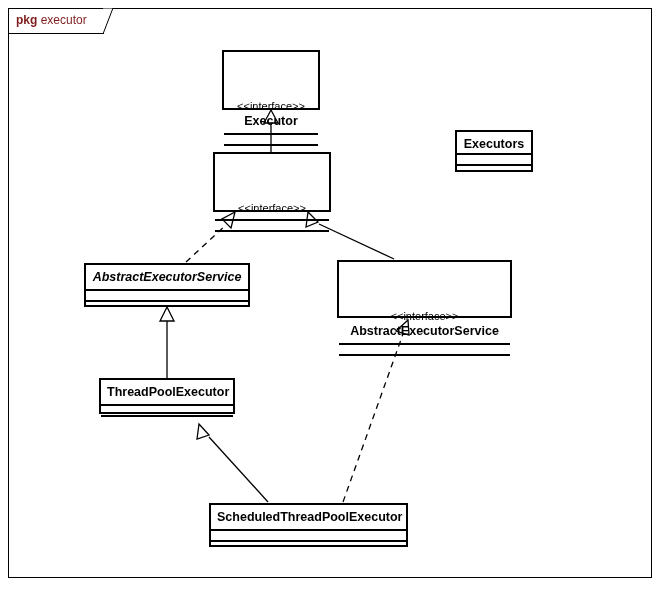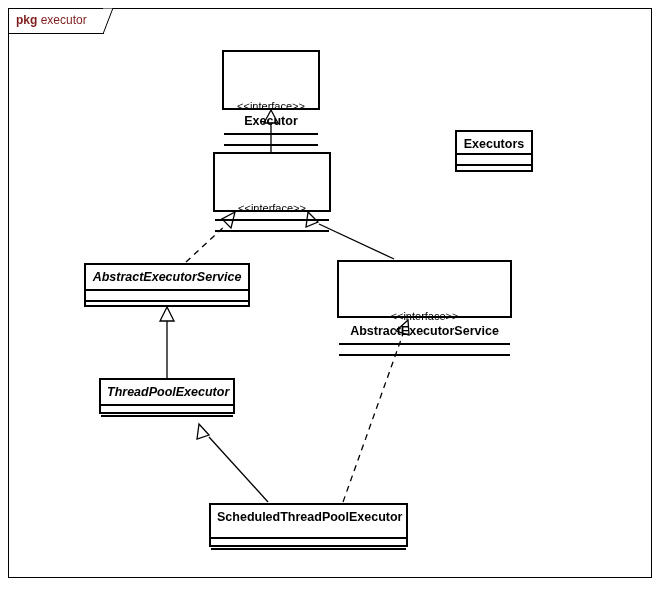--- a/index.html
+++ b/index.html
@@ -201,29 +201,29 @@
 
   <div class="uml-box" style="left:337px; top:260px; width:175px; height:58px;">
     <div class="uml-head">
       <span class="stereo">&lt;&lt;interface&gt;&gt;</span>
       <span class="cname">AbstractExecutorService</span>
     </div>
     <div class="uml-attrs"></div>
     <div class="uml-ops"></div>
   </div>
 
-  <div class="uml-box" style="left:99px; top:378px; width:136px; height:36px;font-style:italic;">
+  <div class="uml-box" style="left:99px; top:378px; width:136px; height:36px;">
     <div class="uml-head" style="padding-top:4px; padding-bottom:4px;">
       <span class="cname">ThreadPoolExecutor</span>
     </div>
     <div class="uml-attrs"></div>
     <div class="uml-ops"></div>
   </div>
 
   <div class="uml-box" style="left:209px; top:503px; width:199px; height:44px;">
-    <div class="uml-head" style="padding-top:4px; padding-bottom:12px;">
+    <div class="uml-head" style="padding-top:4px; padding-bottom:4px;">
       <span class="cname">ScheduledThreadPoolExecutor</span>
     </div>
     <div class="uml-attrs"></div>
     <div class="uml-ops"></div>
   </div>
 
 </div>
 
 </body></html>

